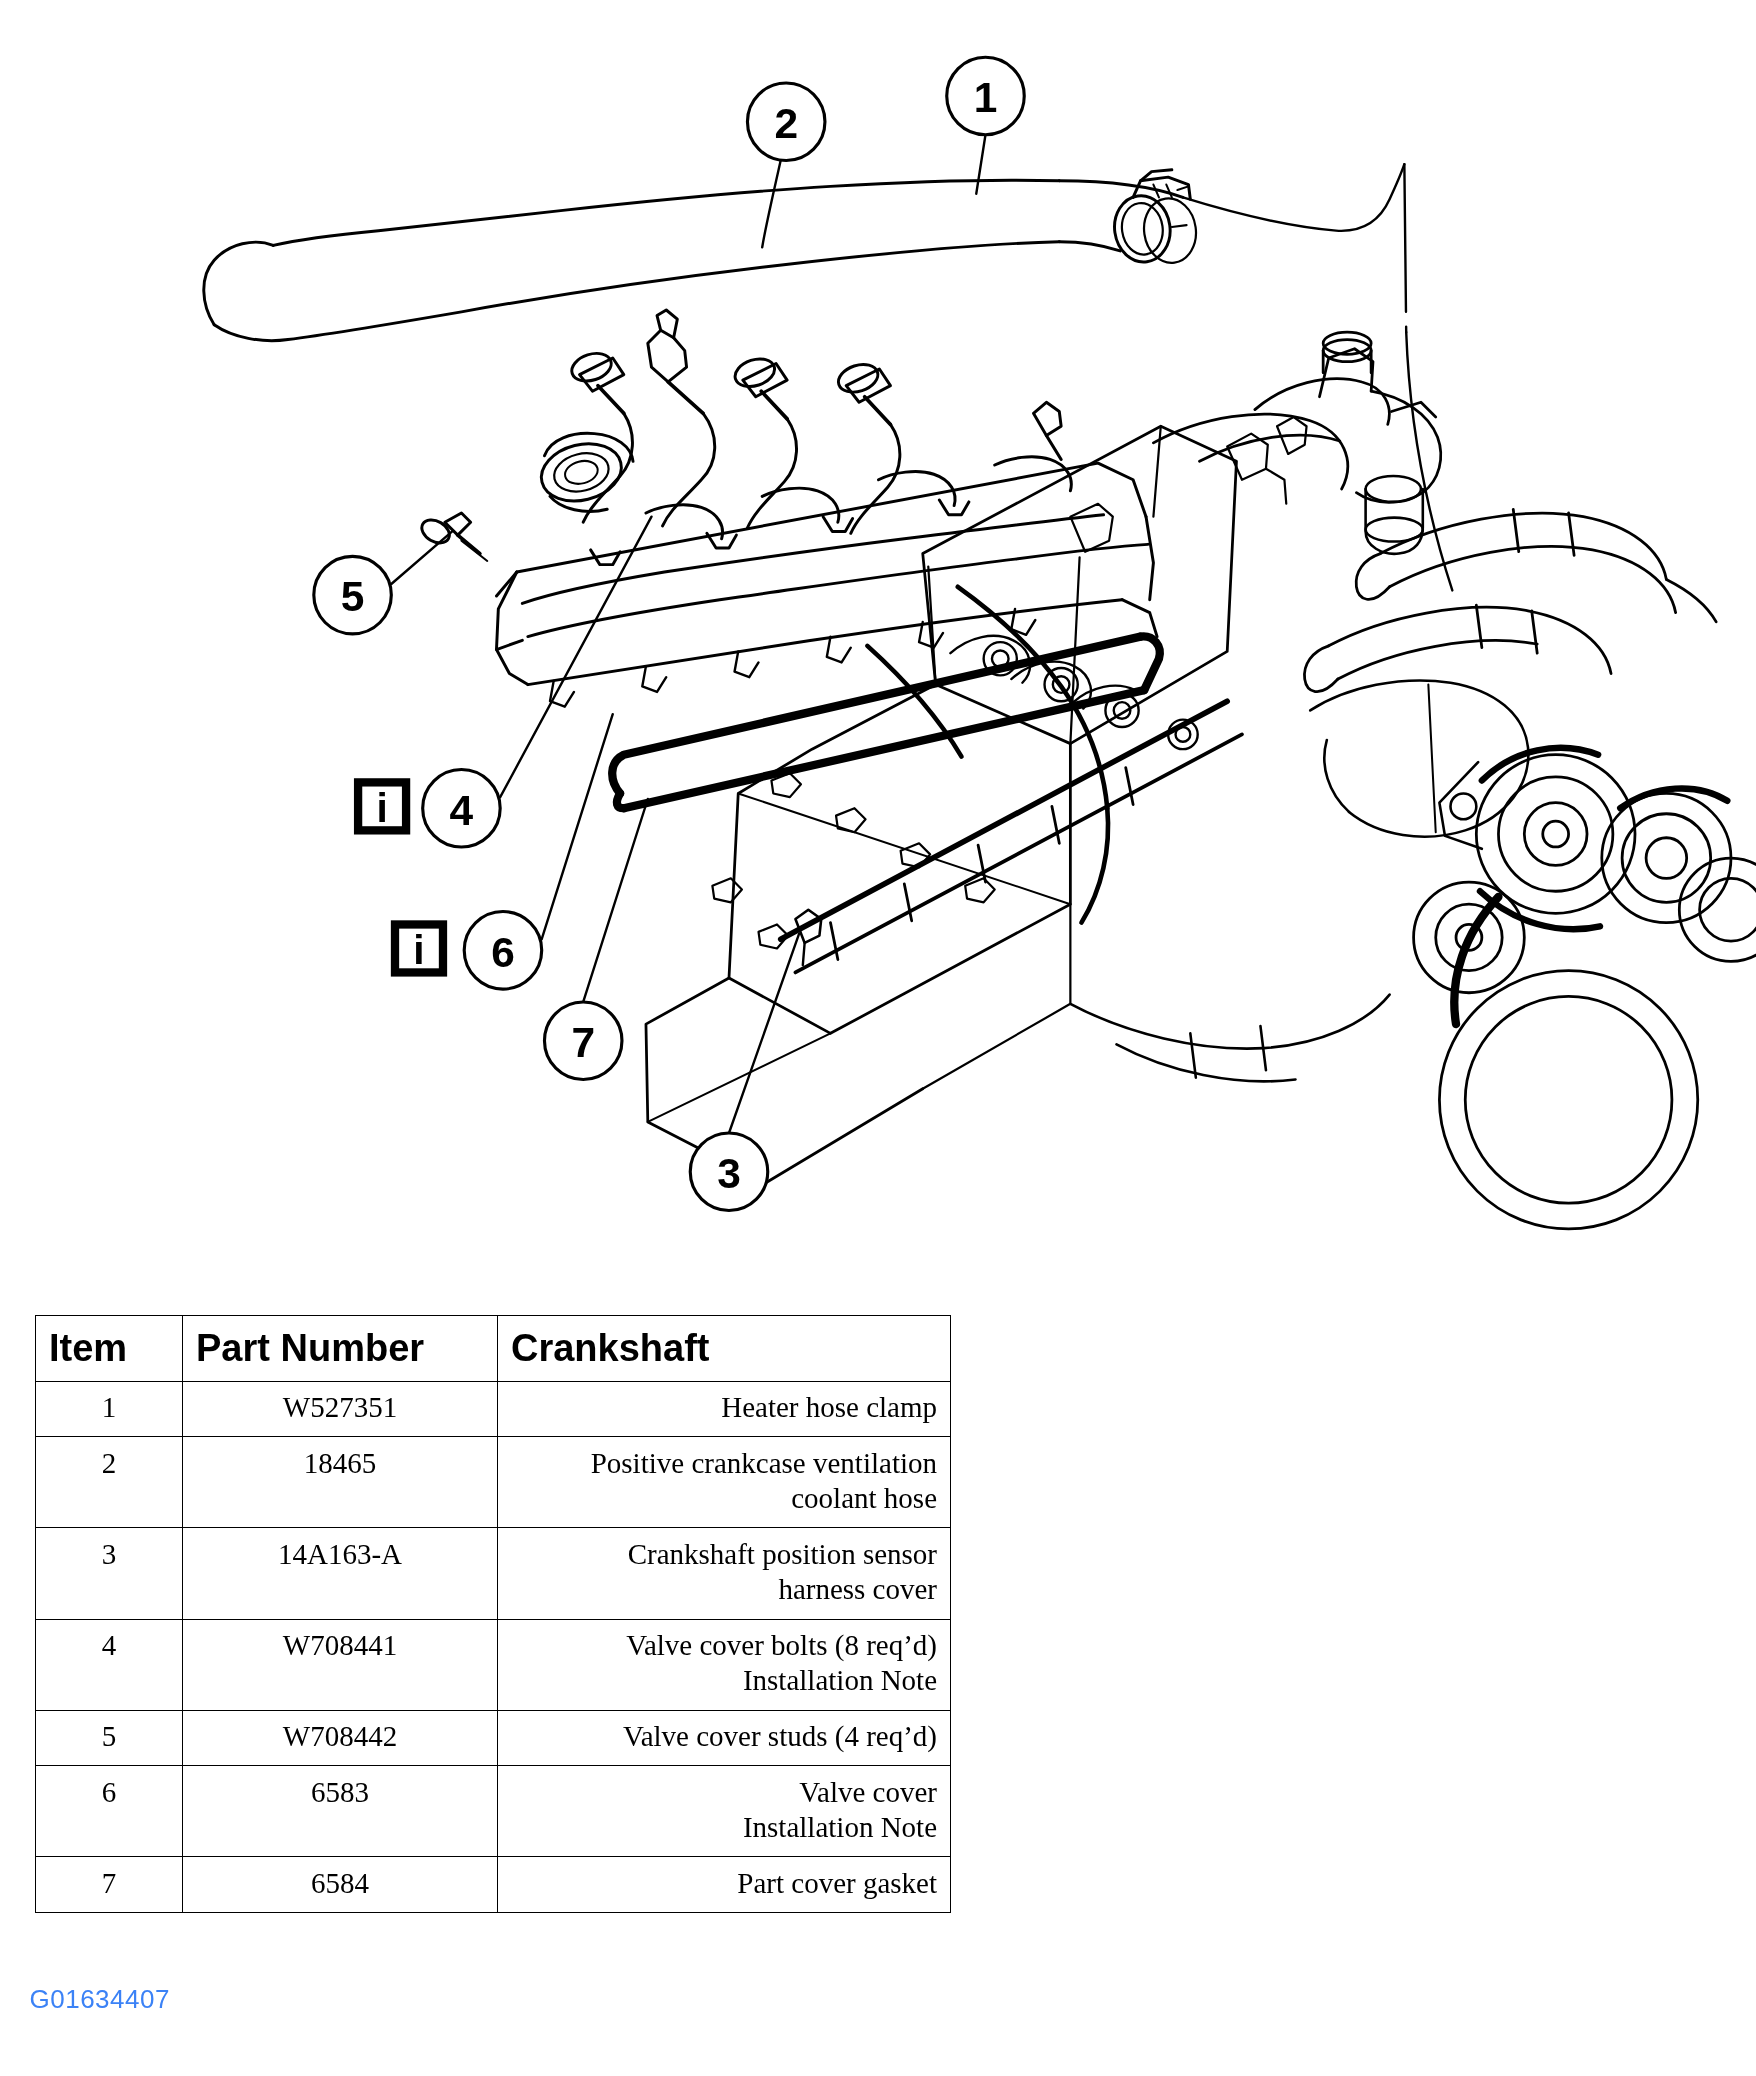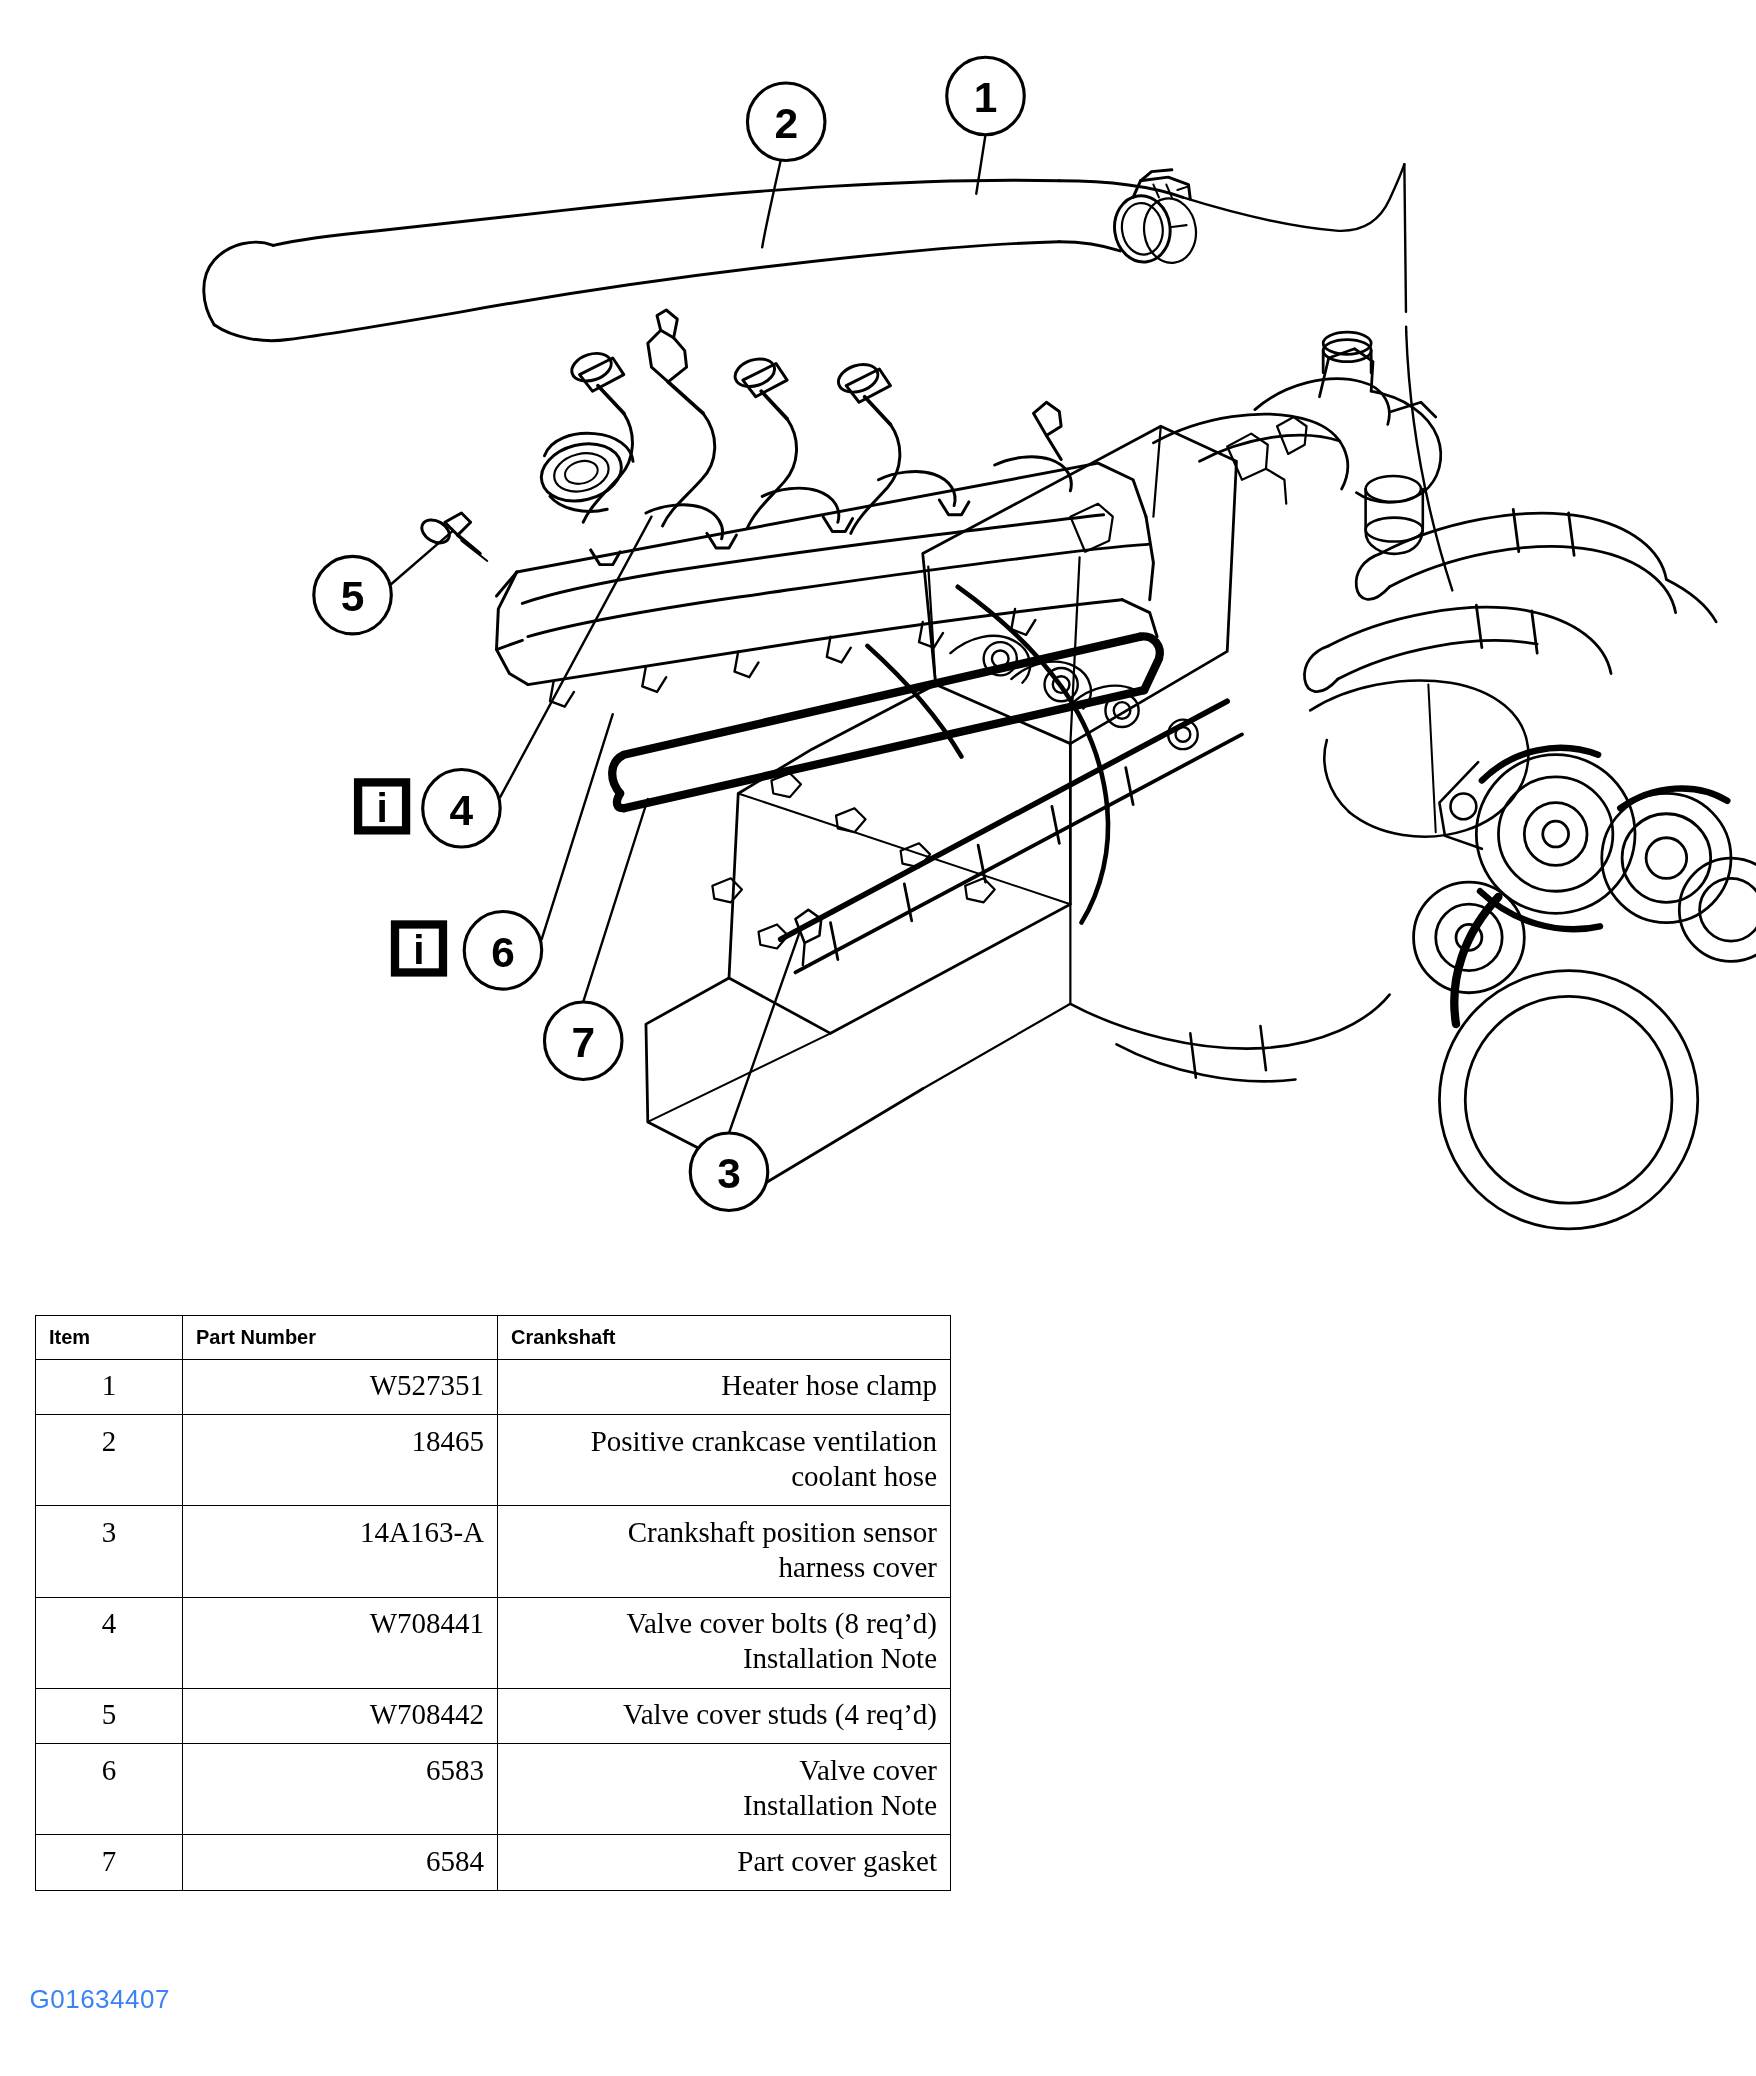--- a/index.html
+++ b/index.html
@@ -58,28 +58,28 @@
     vertical-align: top;
     padding: 8.3px 13px 11px 13px;
     font-family: "Liberation Serif", serif;
     font-size: 29px;
     line-height: 1.22;
     color: #000;
   }
   table.parts thead th {
     font-family: "Liberation Sans", sans-serif;
     font-weight: bold;
-    font-size: 20px;
+    font-size: 38px;
     text-align: left;
     padding-top: 9.2px;
     padding-bottom: 9.2px;
   }
   th.col-item, td.col-item { width: 120px; text-align: center; }
   th.col-item { text-align: left; padding-left: 13px; }
-  th.col-part, td.col-part { width: 288px; text-align: right; }
+  th.col-part, td.col-part { width: 288px; text-align: center; }
   th.col-desc, td.col-desc { width: auto; text-align: right; }
   td.col-item { text-align: center; }
   .desc-line { display: block; }
 
   
   #figure-id {
     position: absolute;
     left: 29.5px;
     top: 1984px;
     font-family: "Liberation Sans", sans-serif;

